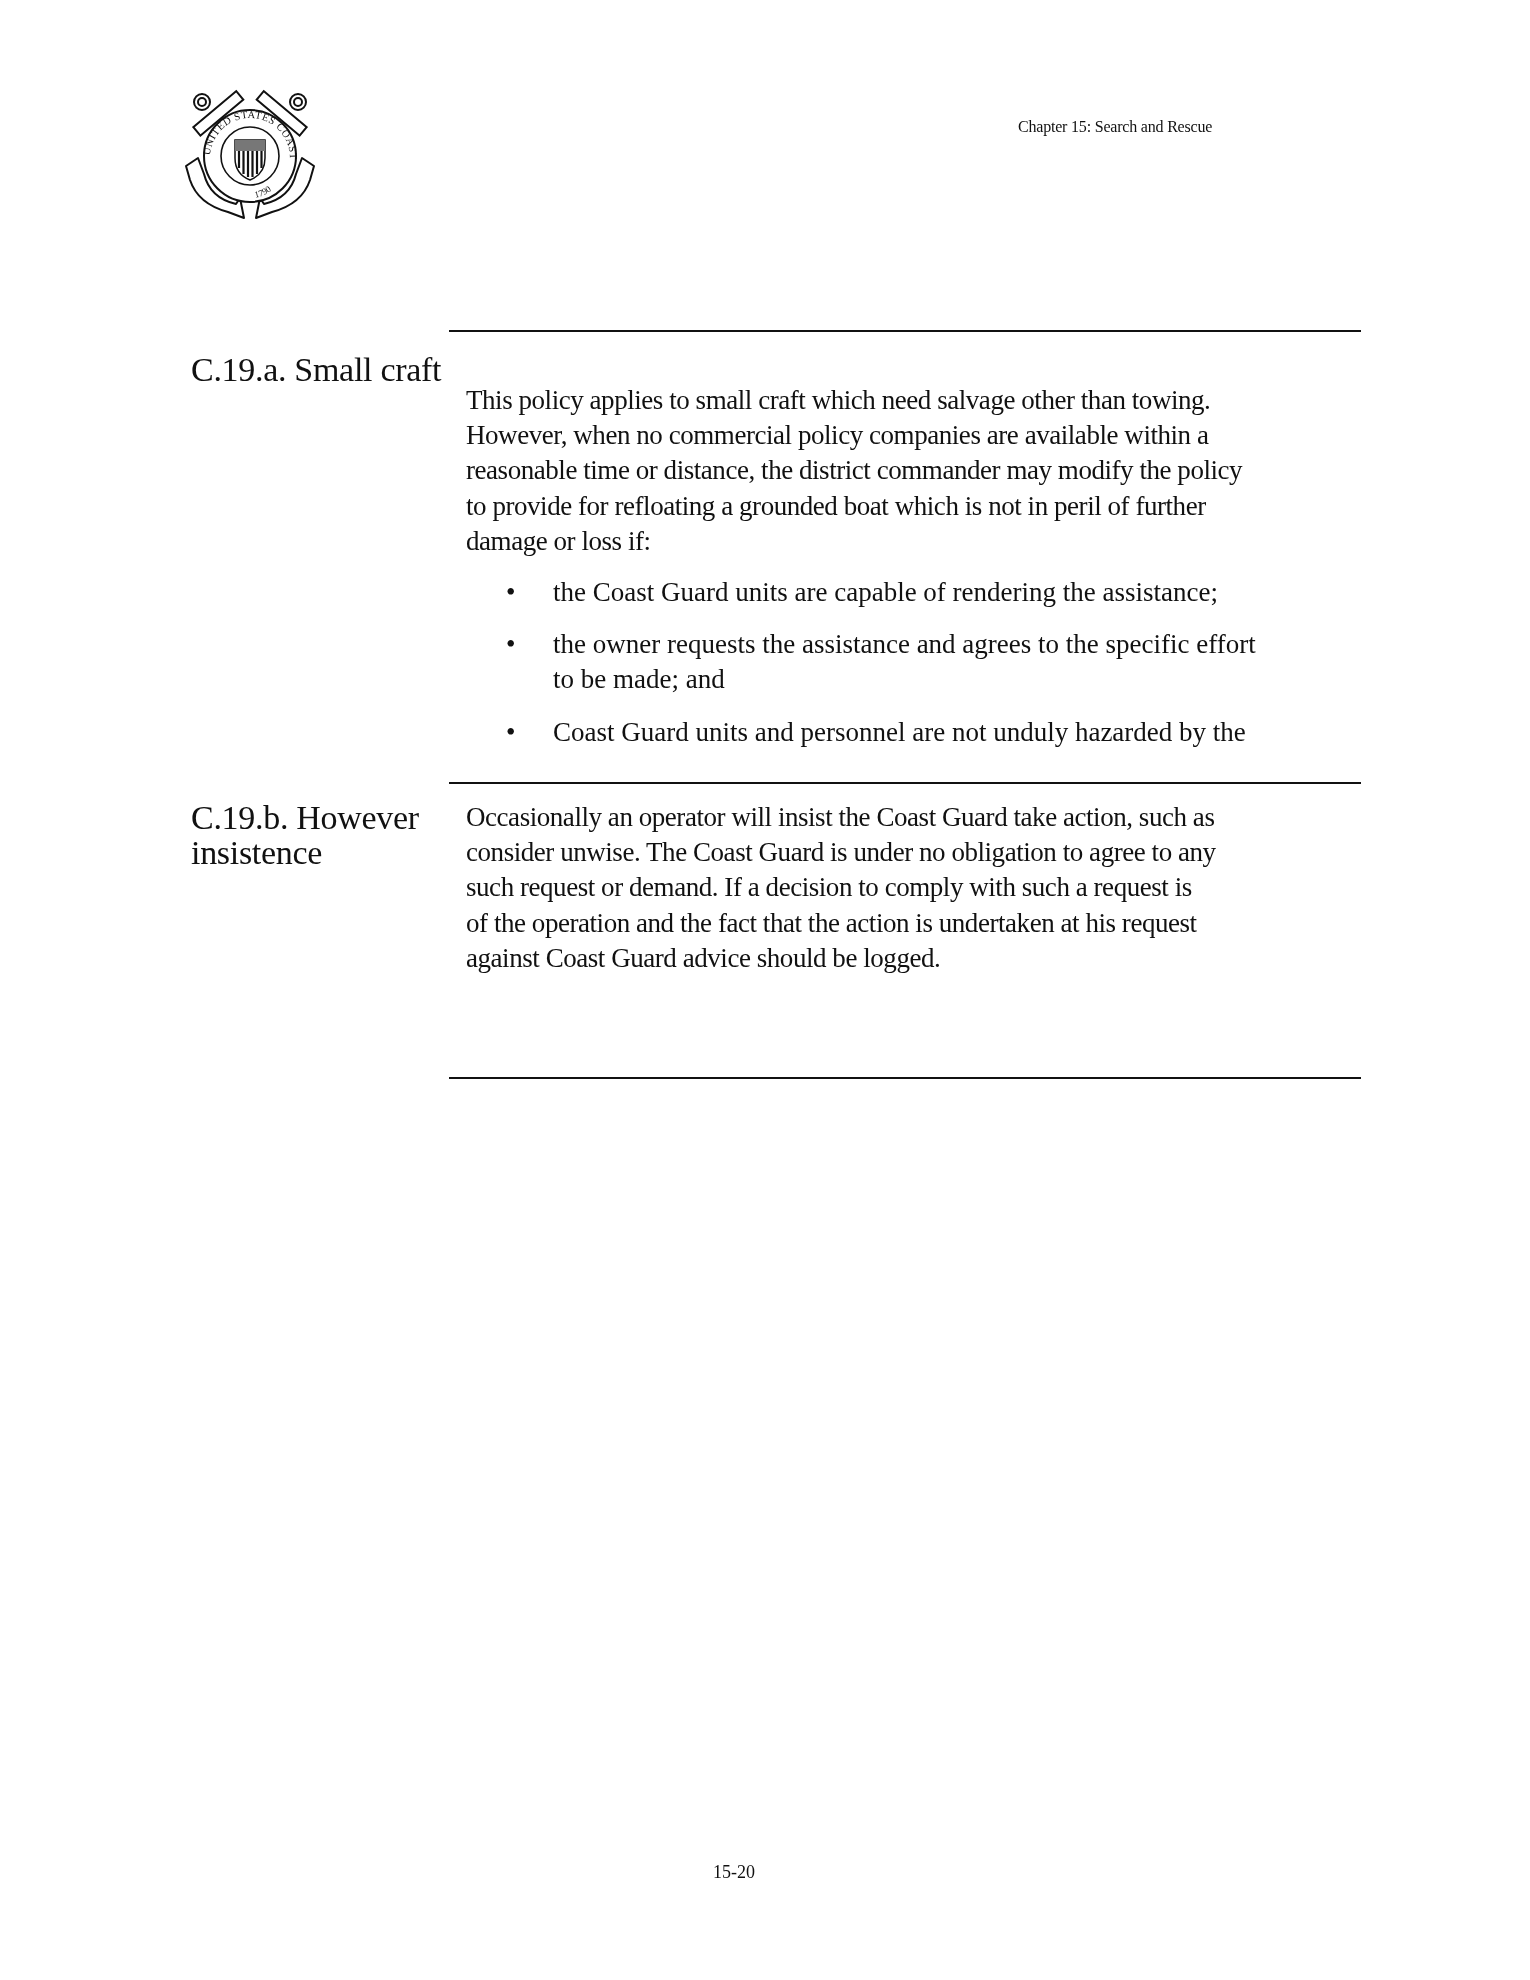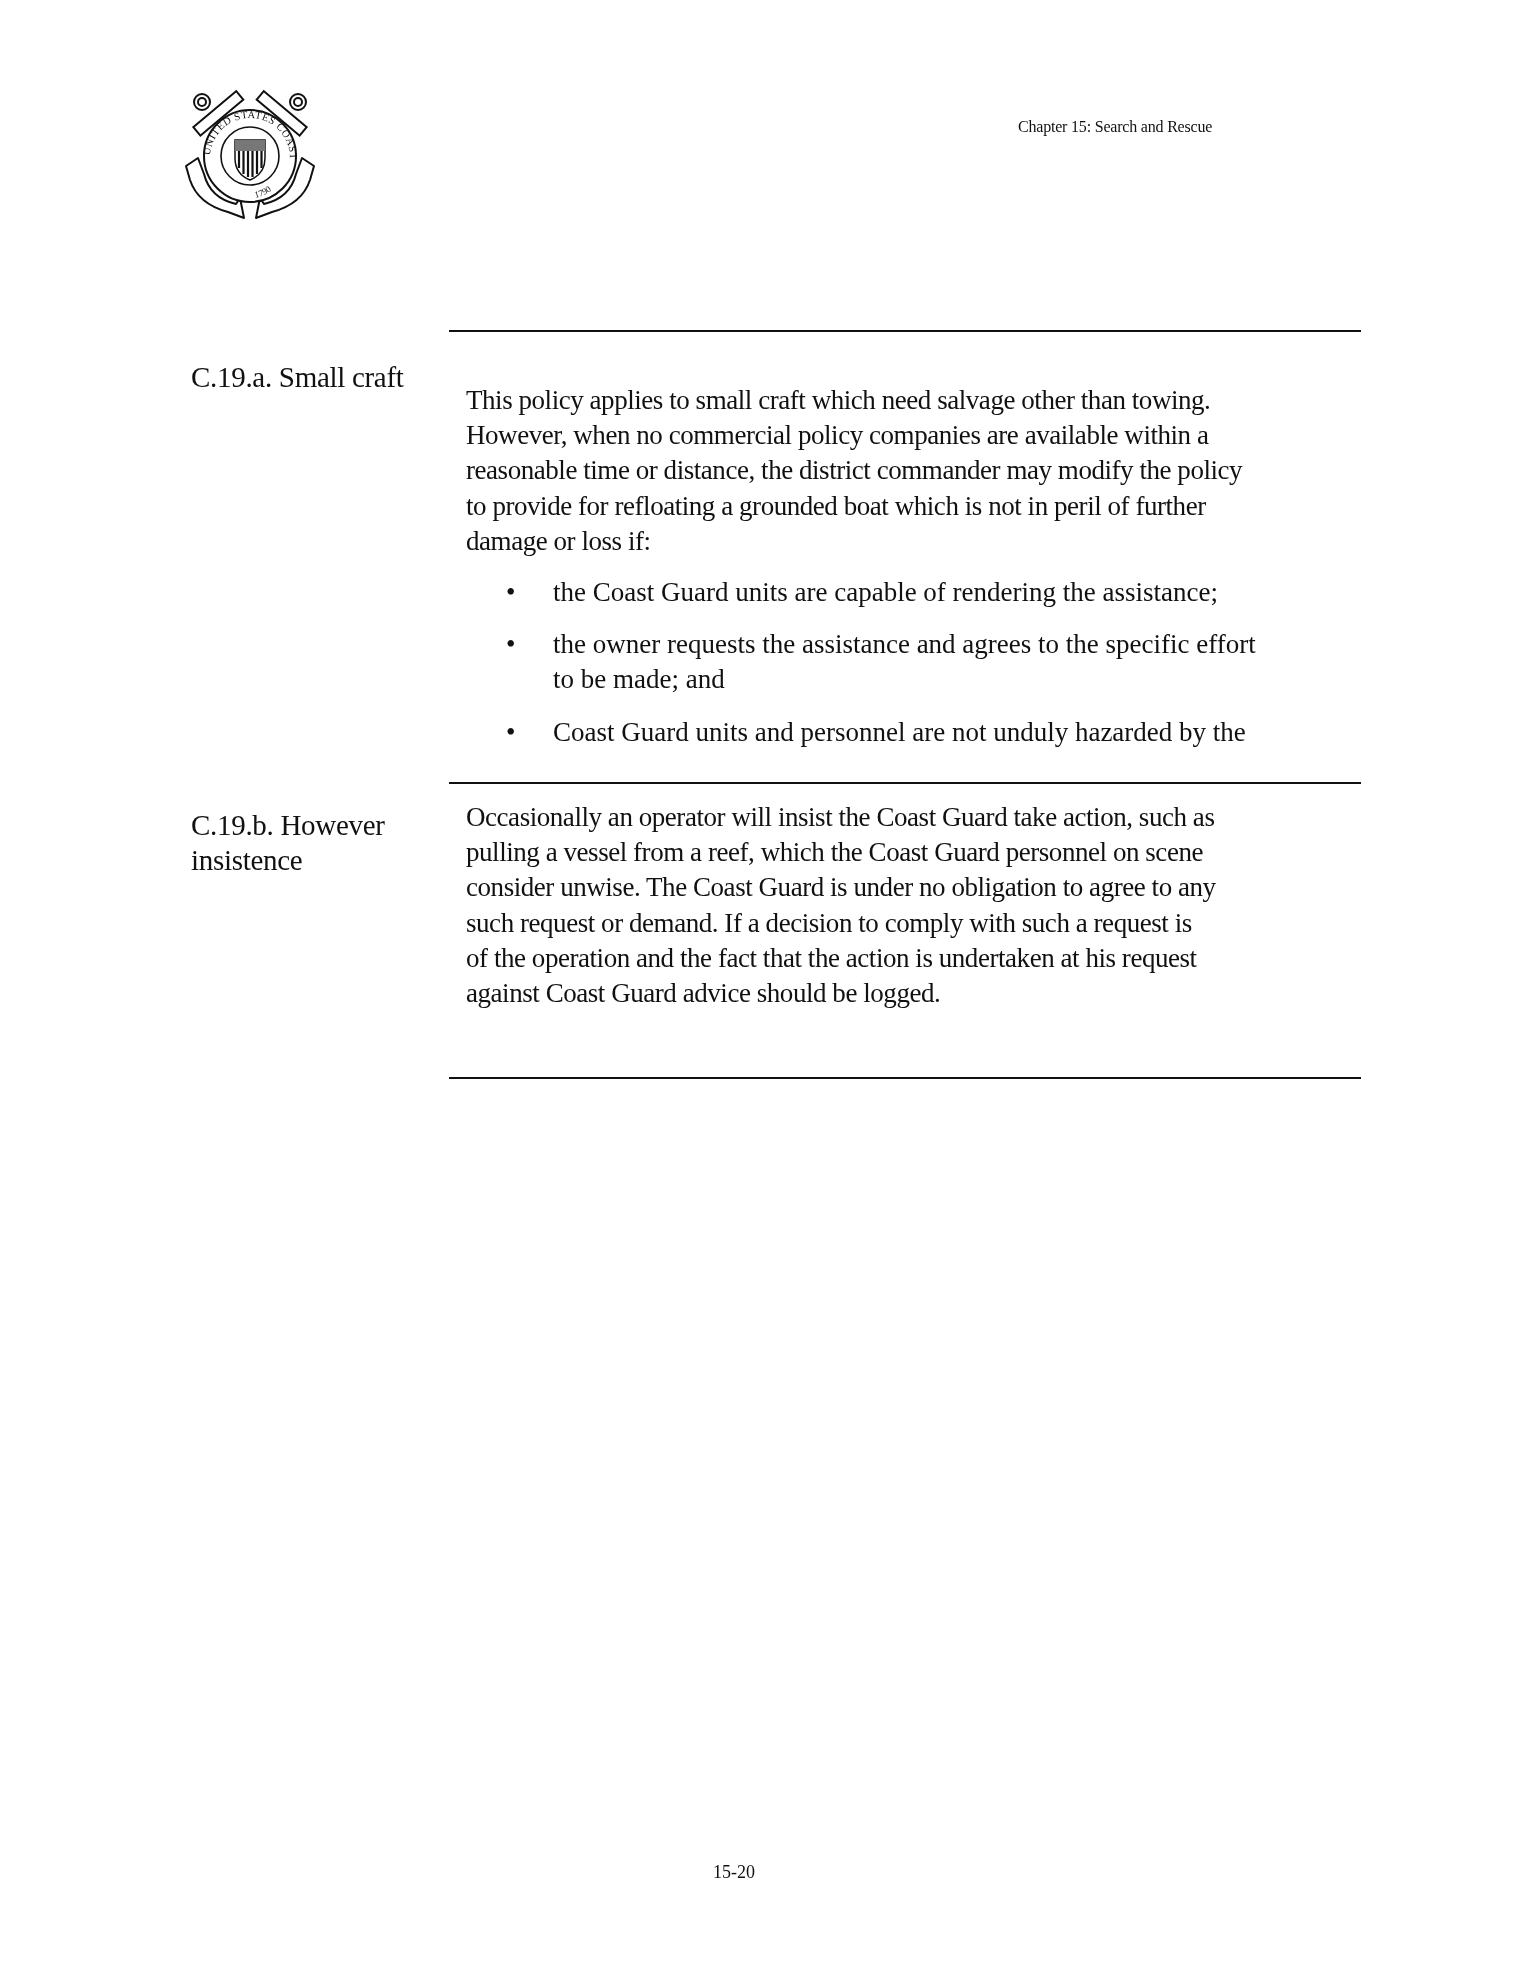--- a/index.html
+++ b/index.html
@@ -38,24 +38,23 @@
       border-top: 2px solid #111;
     }
     .rule.r1 { top: 330px; }
     .rule.r2 { top: 782px; }
     .rule.r3 { top: 1077px; }
 
     .side-label {
       position: absolute;
       left: 191px;
       width: 250px;
-      font-size: 29px;
+      font-size: 34px;
       line-height: 35px;
       letter-spacing: -0.3px;
-      margin-top: 8px;
     }
     .side-label.a { top: 352px; }
     .side-label.b { top: 800px; }
 
     .body-block {
       position: absolute;
       left: 466px;
       width: 900px;
       font-size: 27px;
       line-height: 35.2px;
@@ -172,21 +171,20 @@
   </ul>
 </div>
 
 <div class="side-label b">
   <span class="line">C.19.b.  However</span>
   <span class="line">insistence</span>
 </div>
 <div class="body-block b">
   <p>
     <span class="line">Occasionally an operator will insist the Coast Guard take action, such as</span>
-    <span class="line">pulling a vessel from a reef, which the Coast Guard personnel on scene</span>
     <span class="line">consider unwise.  The Coast Guard is under no obligation to agree to any</span>
     <span class="line">such request or demand.  If a decision to comply with such a request is</span>
     <span class="line">of the operation and the fact that the action is undertaken at his request</span>
     <span class="line">against Coast Guard advice should be logged.</span>
   </p>
 </div>
 
 <div class="page-number">15-20</div>
 
 </body></html>

